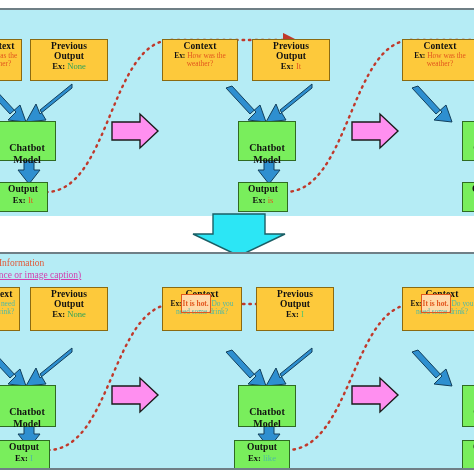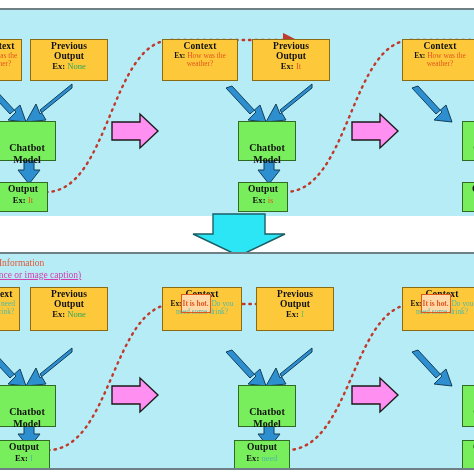--- a/index.html
+++ b/index.html
@@ -288,21 +288,21 @@
 
     <div class="box model" style="left:238px;top:131px;width:58px;height:42px;">
       <span class="ttl">Chatbot</span>
       <span class="ttl" style="padding-top:0">Model</span>
     </div>
 
     <div class="box out" style="left:234px;top:186px;width:56px;height:30px;">
       <span class="ttl">Output</span>
       <span class="ex">
         <span>Ex:</span>
-        <span class="val teal">need</span>
+        <span class="val teal">like</span>
       </span>
     </div>
 
     <div class="box ctx" style="left:402px;top:33px;width:80px;height:44px;">
       <span class="ttl">Context</span>
       <span class="exsmall">
         <span>Ex:</span><span class="hl">It is hot.</span>
         <span class="val teal">Do you need some drink?</span>
       </span>
     </div>

